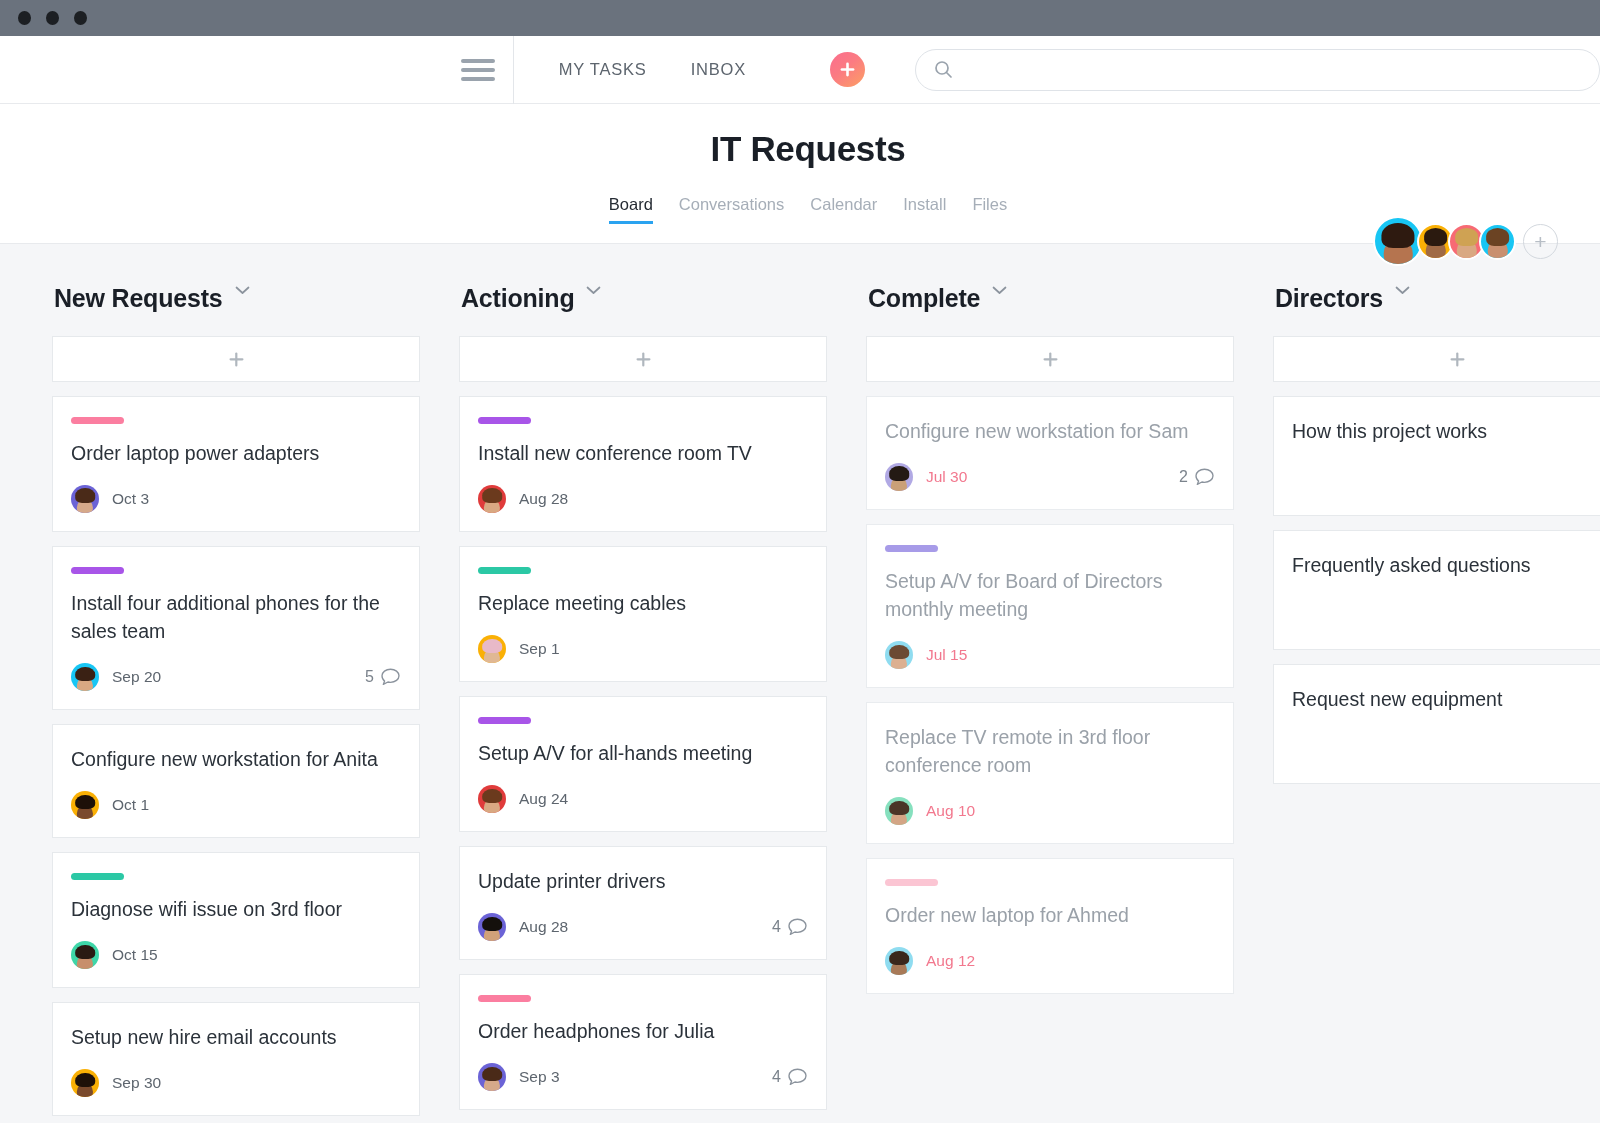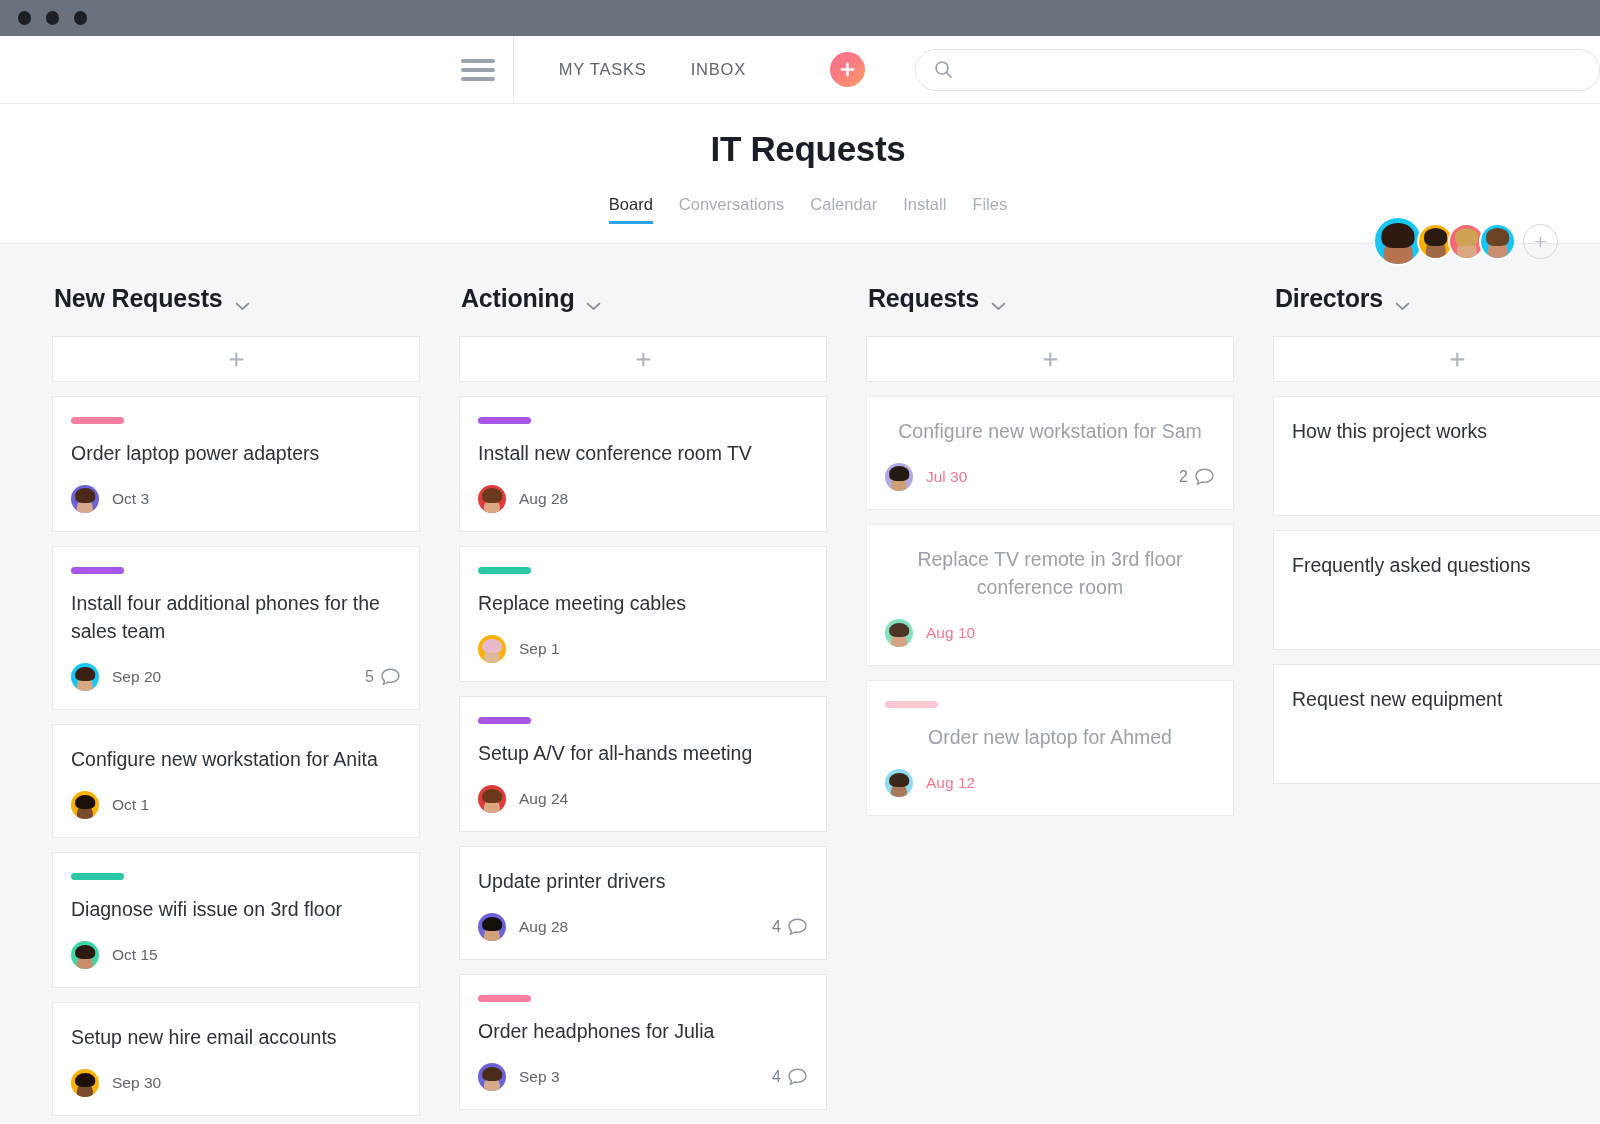--- a/index.html
+++ b/index.html
@@ -124,21 +124,21 @@
 
   
   .board {
     background: #f5f6f8;
     width: 100%; height: calc(1124px - 36px - 68px - 141px);
     display: flex; padding: 40px 0 0 52px; gap: 39px;
     overflow: hidden;
   }
   .column { width: 368px; flex: 0 0 368px; }
   .colhead {
-    display: flex; align-items: flex-end; gap: 12px;
+    display: flex; align-items: flex-start; gap: 12px;
     margin-bottom: 23px; padding-left: 2px;
   }
   .colname { font-size: 25px; font-weight: bold; color: #1a1f27; letter-spacing: -0.2px; }
   .chev { color: #8b939d; font-size: 13px; line-height: 1; cursor: pointer; }
 
   .addcard {
     height: 46px; background: #fff;
     border: 1px solid #e6e9ec;
     display: flex; align-items: center; justify-content: center;
     color: #b0b7be; font-size: 24px; line-height: 1;
@@ -169,21 +169,21 @@
   .cdate { font-size: 15.5px; color: #5d656e; }
   .cdate.overdue { color: #f2788e; }
   .comments {
     margin-left: auto; display: flex; align-items: center;
     gap: 6px; color: #7b838c; font-size: 16px;
   }
   .comments svg { display: block; }
 
   
   .card.done .cardtitle { color: #9aa1a9; }
-  .card.done { border-color: #e9ecef; text-align: center; }
+  .card.done { border-color: #e9ecef; }
 
   .card.ref { min-height: 120px; }
   .card.ref .cardtitle { margin-bottom: 0; }
 </style>
 </head>
 <body>
 
 <div class="titlebar">
   <div class="dot"></div>
   <div class="dot"></div>
@@ -396,21 +396,21 @@
             <span>4</span>
             <svg width="21" height="20" viewBox="0 0 21 20">
               <path d="M10.5 2.2c4.7 0 8.5 2.9 8.5 6.6 0 3.6-3.8 6.5-8.5 6.5-.9 0-1.8-.1-2.6-.3L3.3 17.4l1.3-3.3C2.9 12.9 2 11 2 8.8 2 5.1 5.8 2.2 10.5 2.2z" fill="none" stroke="#8b939d" stroke-width="1.35" stroke-linejoin="round"></path>
             </svg>
           </div>
         </div>
       </div>
     </div>
     <div class="column">
       <div class="colhead">
-        <div class="colname">Requests</div>
+        <div class="colname">Complete</div>
         <div class="chev"><svg width="15" height="9" viewBox="0 0 15 9">
             <polyline points="1.5,1.5 7.5,7 13.5,1.5" fill="none" stroke="#8b939d" stroke-width="1.7" stroke-linecap="round" stroke-linejoin="round"></polyline>
           </svg></div>
       </div>
       <div class="addcard">
         <svg width="19" height="19" viewBox="0 0 19 19">
           <rect x="8.2" y="2.5" width="2.2" height="14" rx="1.1" fill="#b0b7be"></rect>
           <rect x="2.5" y="8.2" width="14" height="2.2" rx="1.1" fill="#b0b7be"></rect>
         </svg>
       </div>
@@ -424,20 +424,31 @@
           <div class="cdate overdue">Jul 30</div>
           <div class="comments">
             <span>2</span>
             <svg width="21" height="20" viewBox="0 0 21 20">
               <path d="M10.5 2.2c4.7 0 8.5 2.9 8.5 6.6 0 3.6-3.8 6.5-8.5 6.5-.9 0-1.8-.1-2.6-.3L3.3 17.4l1.3-3.3C2.9 12.9 2 11 2 8.8 2 5.1 5.8 2.2 10.5 2.2z" fill="none" stroke="#8b939d" stroke-width="1.35" stroke-linejoin="round"></path>
             </svg>
           </div>
         </div>
       </div>
       <div class="card done">
+        <div class="tag" style="background:#A79BE8"></div>
+        <div class="cardtitle">Setup A/V for Board of Directors monthly meeting</div>
+        <div class="cardfoot">
+          <div class="cav" style="background:#8FDCF0">
+            <div class="av-head" style="background:#dcb091"></div>
+            <div class="av-hair" style="background:#6b4a33"></div>
+          </div>
+          <div class="cdate overdue">Jul 15</div>
+        </div>
+      </div>
+      <div class="card done">
         <div class="cardtitle">Replace TV remote in 3rd floor conference room</div>
         <div class="cardfoot">
           <div class="cav" style="background:#86E0BE">
             <div class="av-head" style="background:#d3a585"></div>
             <div class="av-hair" style="background:#4a3527"></div>
           </div>
           <div class="cdate overdue">Aug 10</div>
         </div>
       </div>
       <div class="card done">

